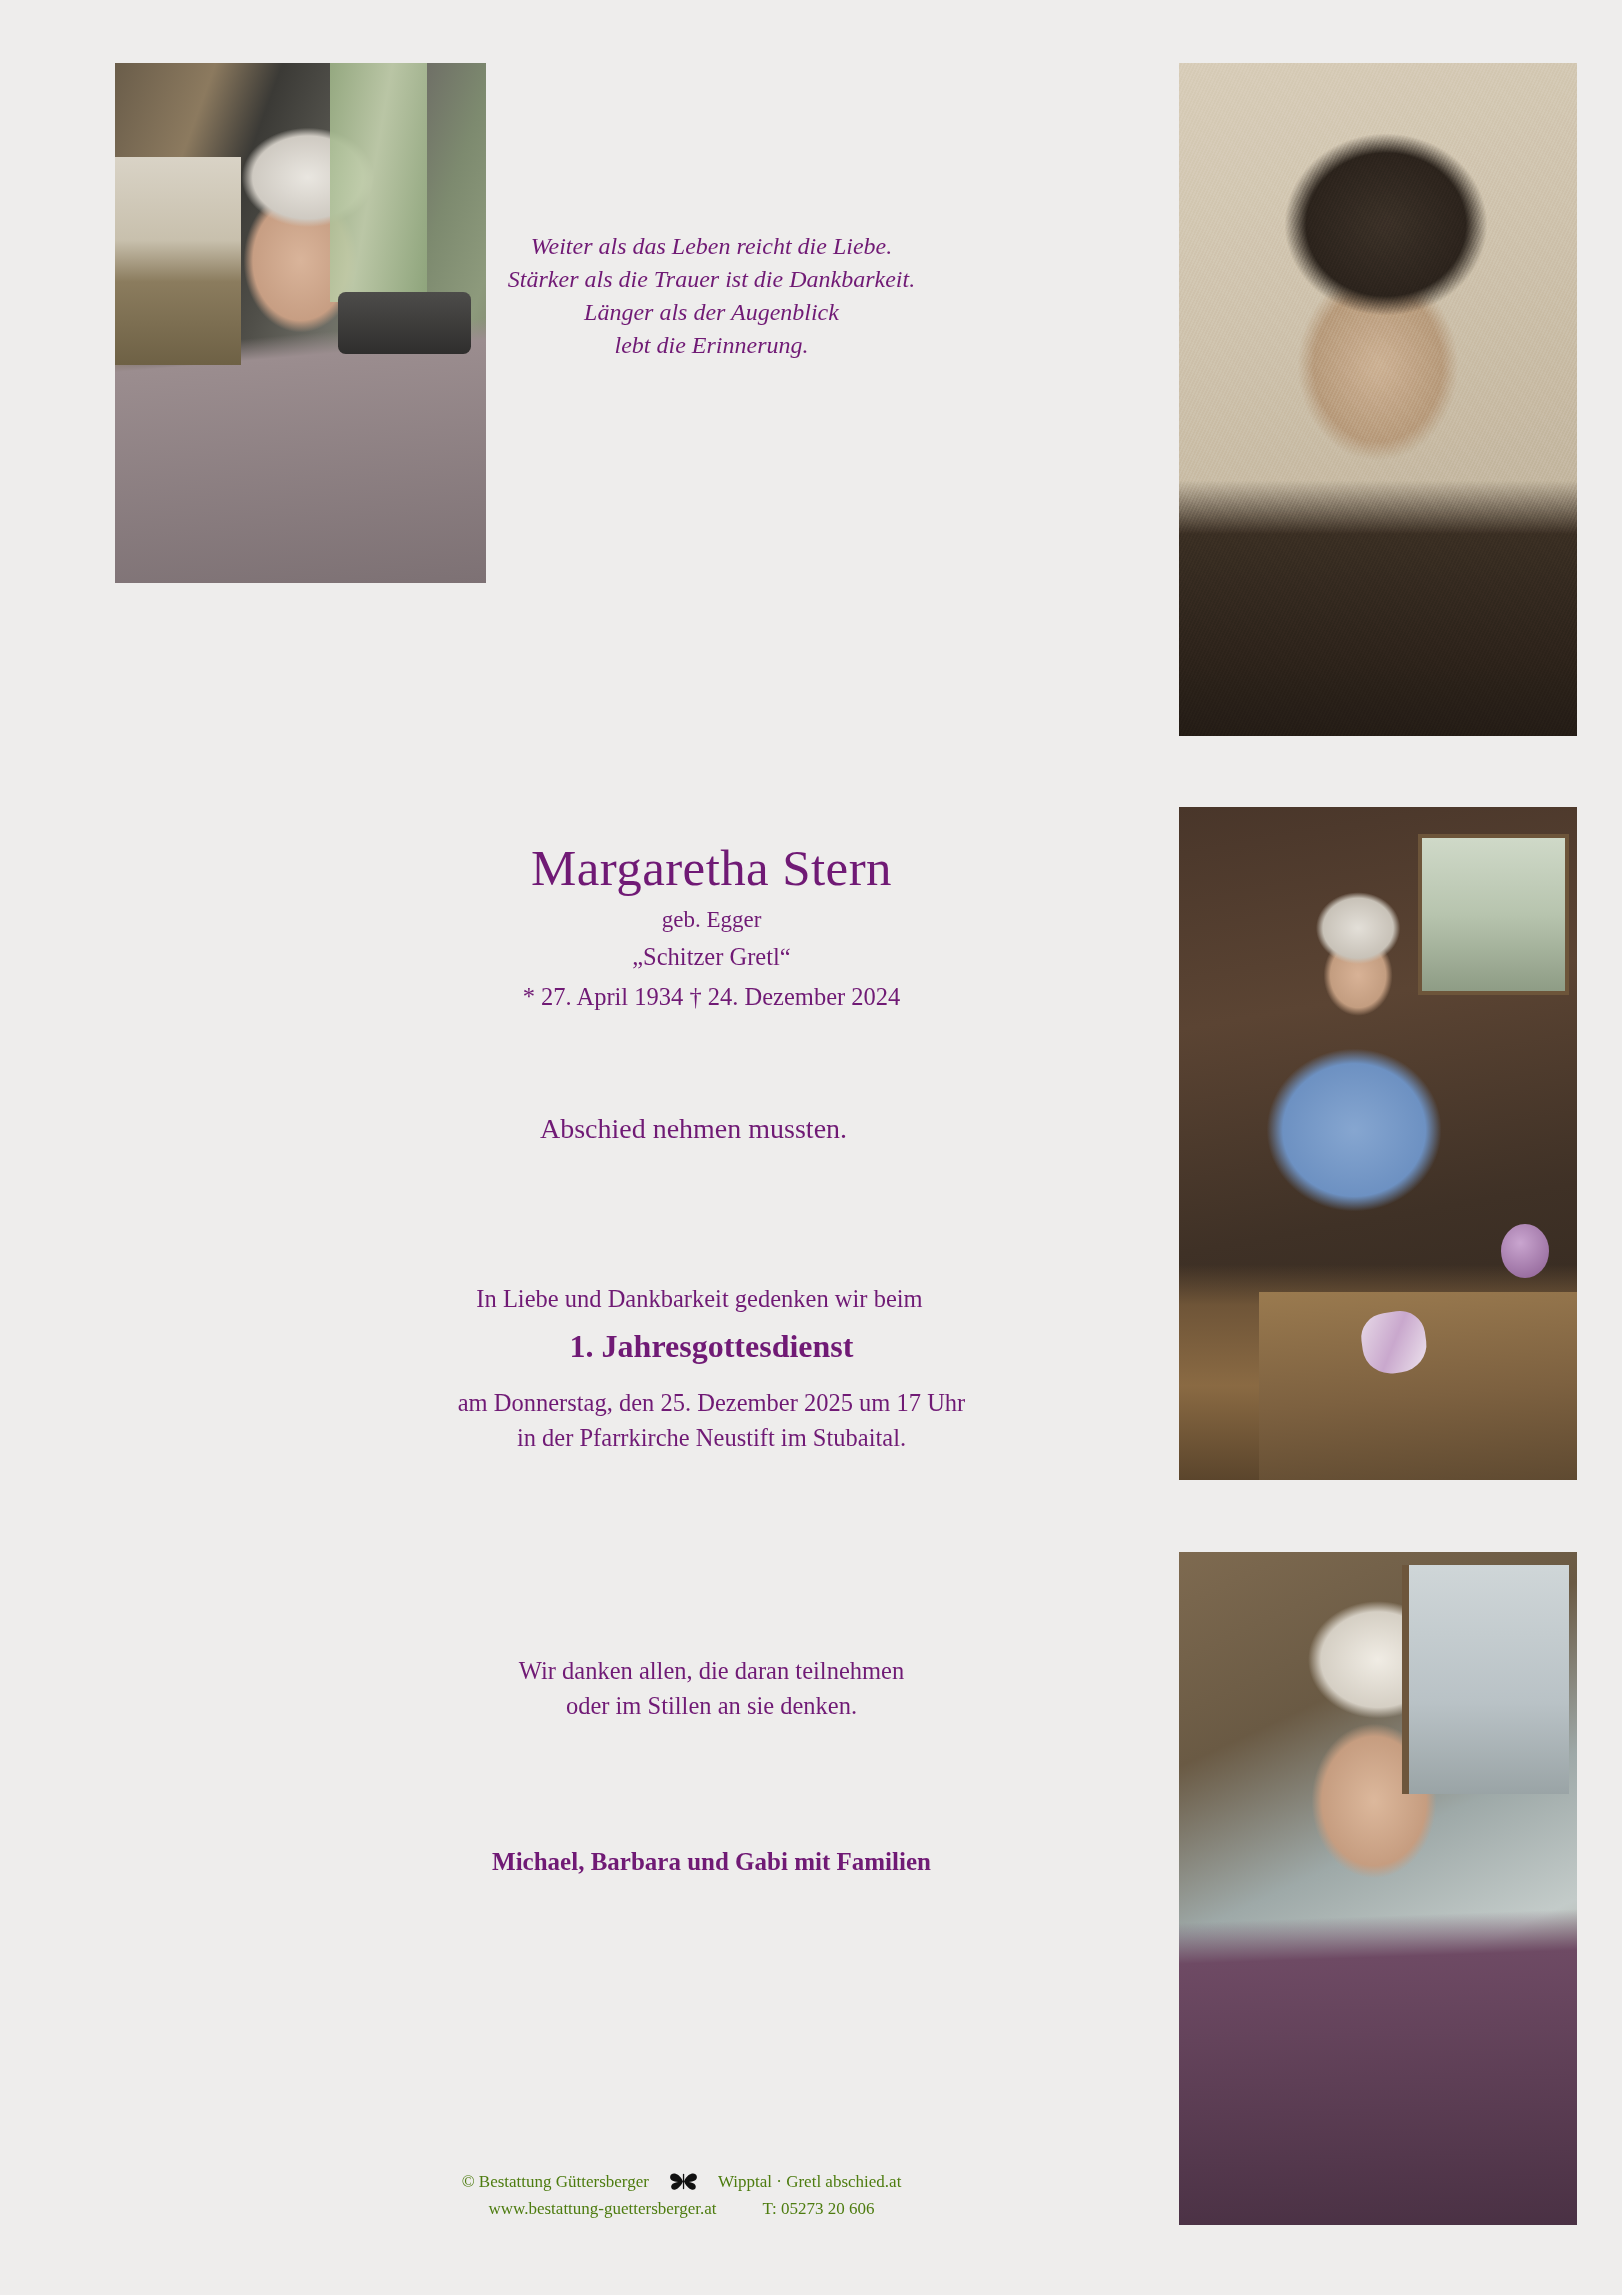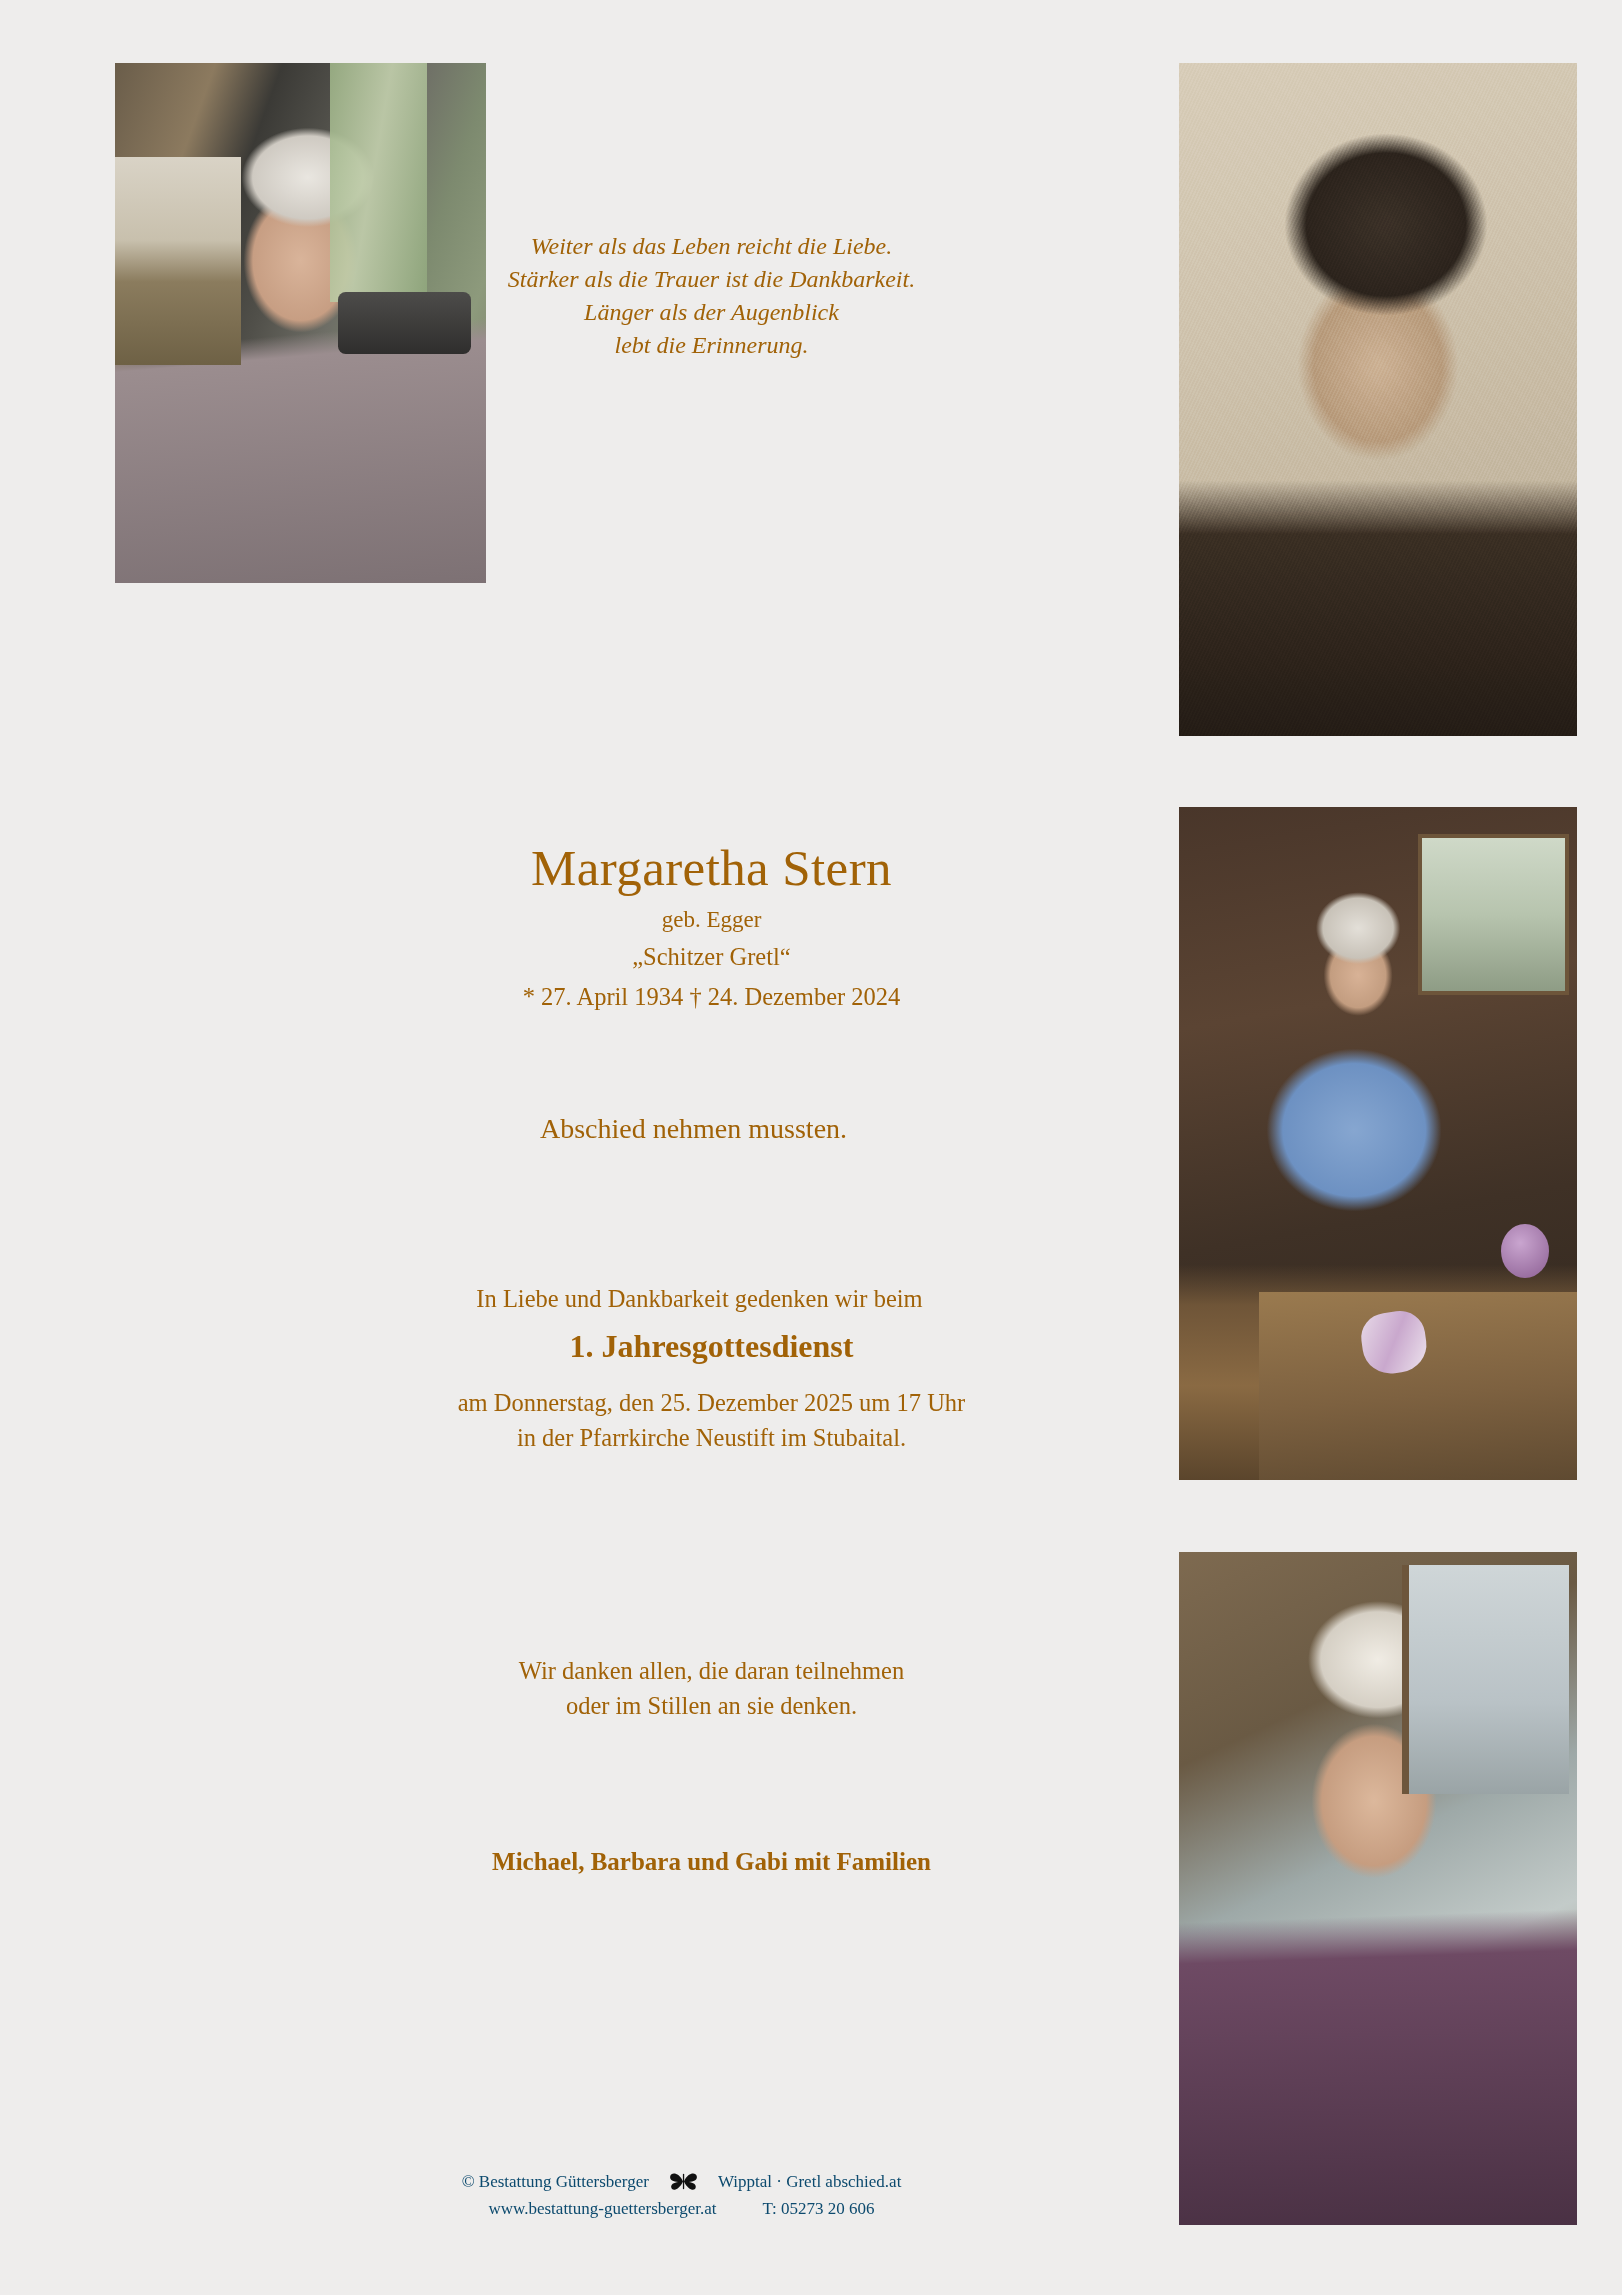--- a/index.html
+++ b/index.html
@@ -134,21 +134,21 @@
   #photo-portrait-laughing .win {
     position:absolute; left:56%; top:2%; width:42%; height:34%;
     background: linear-gradient(180deg,#cfd6d8 0%, #b9c2c6 60%, #9aa4a6 100%);
     border-left: 7.7px solid #6d563c;
   }
 
   
   .txt-block {
     position: absolute;
     text-align: center;
-    color: #a16207;
+    color: #701a75;
   }
 
   #verse {
     left: 329px; top: 230px; width: 765px;
     font-style: italic;
     font-size: 24px;
     line-height: 1.38;
   }
 
   #intro {
@@ -207,21 +207,21 @@
     left: 222px; top: 1848px; width: 979px;
     font-size: 25px;
     font-weight: bold;
   }
 
   
   #footer {
     position: absolute;
     left: 253px; top: 2170px; width: 857px;
     font-size: 17px;
-    color: #0c4a6e;
+    color: #4d7c0f;
     text-align: center;
   }
   #footer .line1 {
     display: flex;
     align-items: center;
     justify-content: center;
     gap: 20px;
     white-space: nowrap;
   }
   #footer .line2 {

